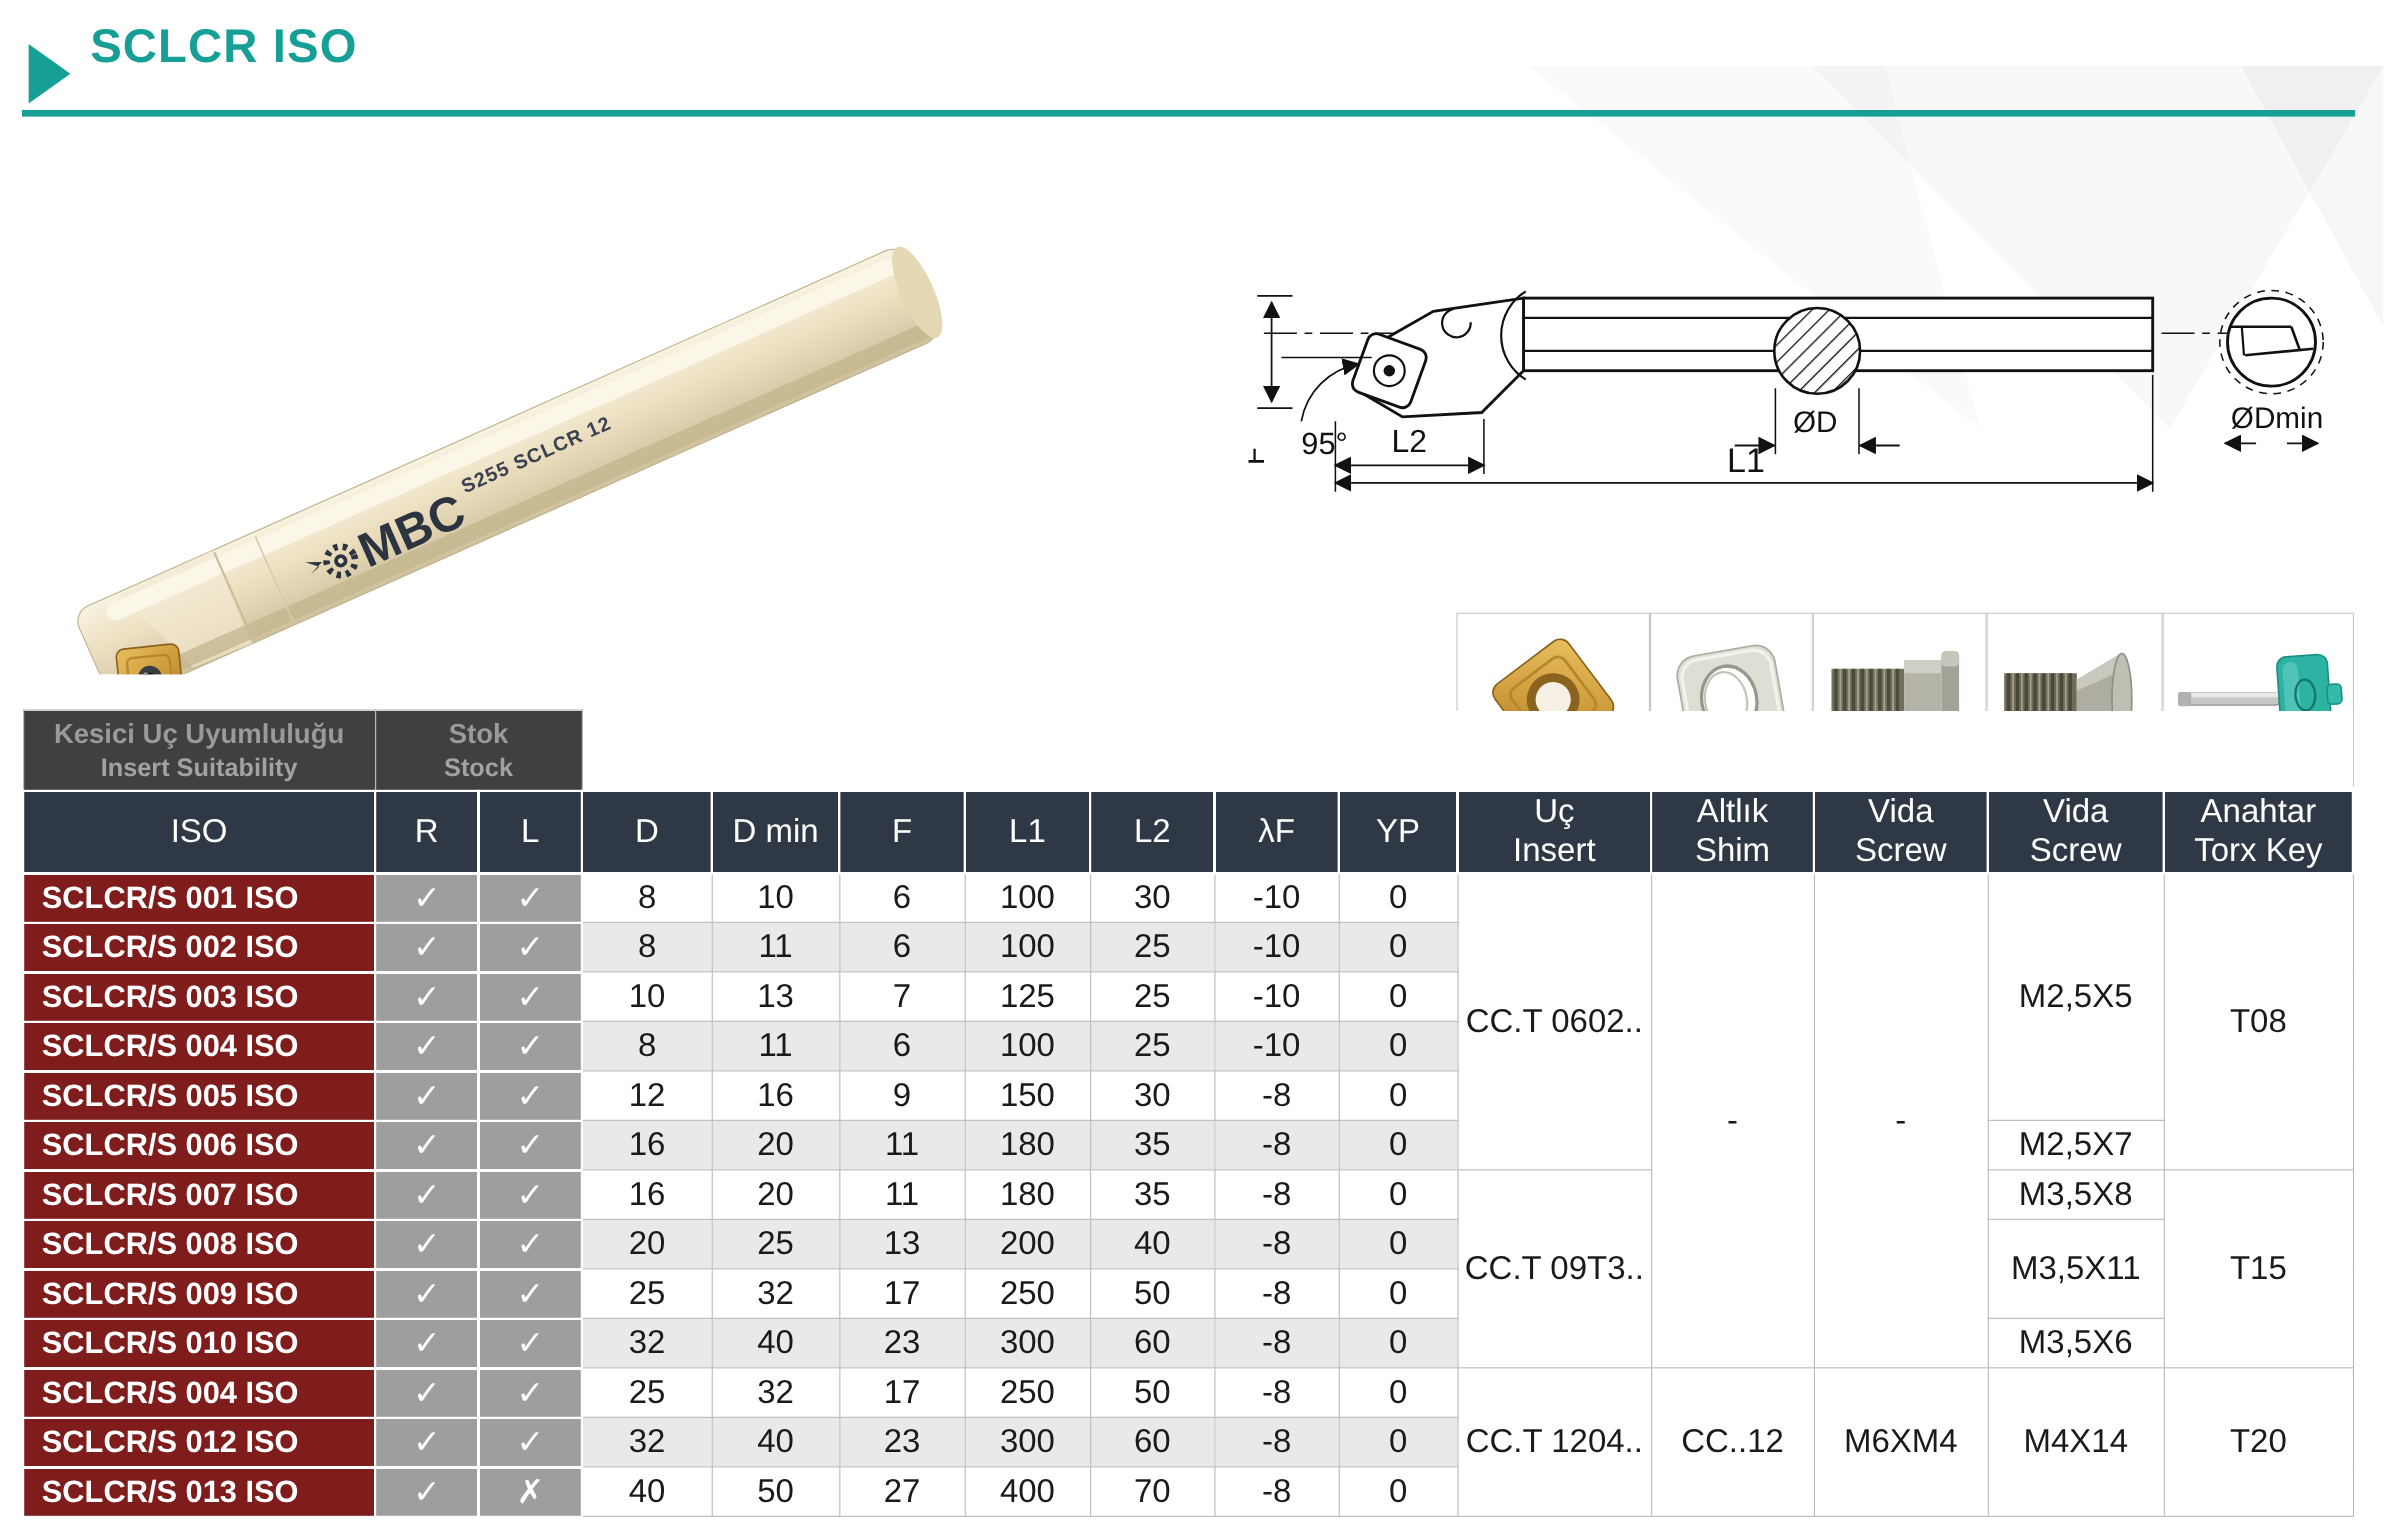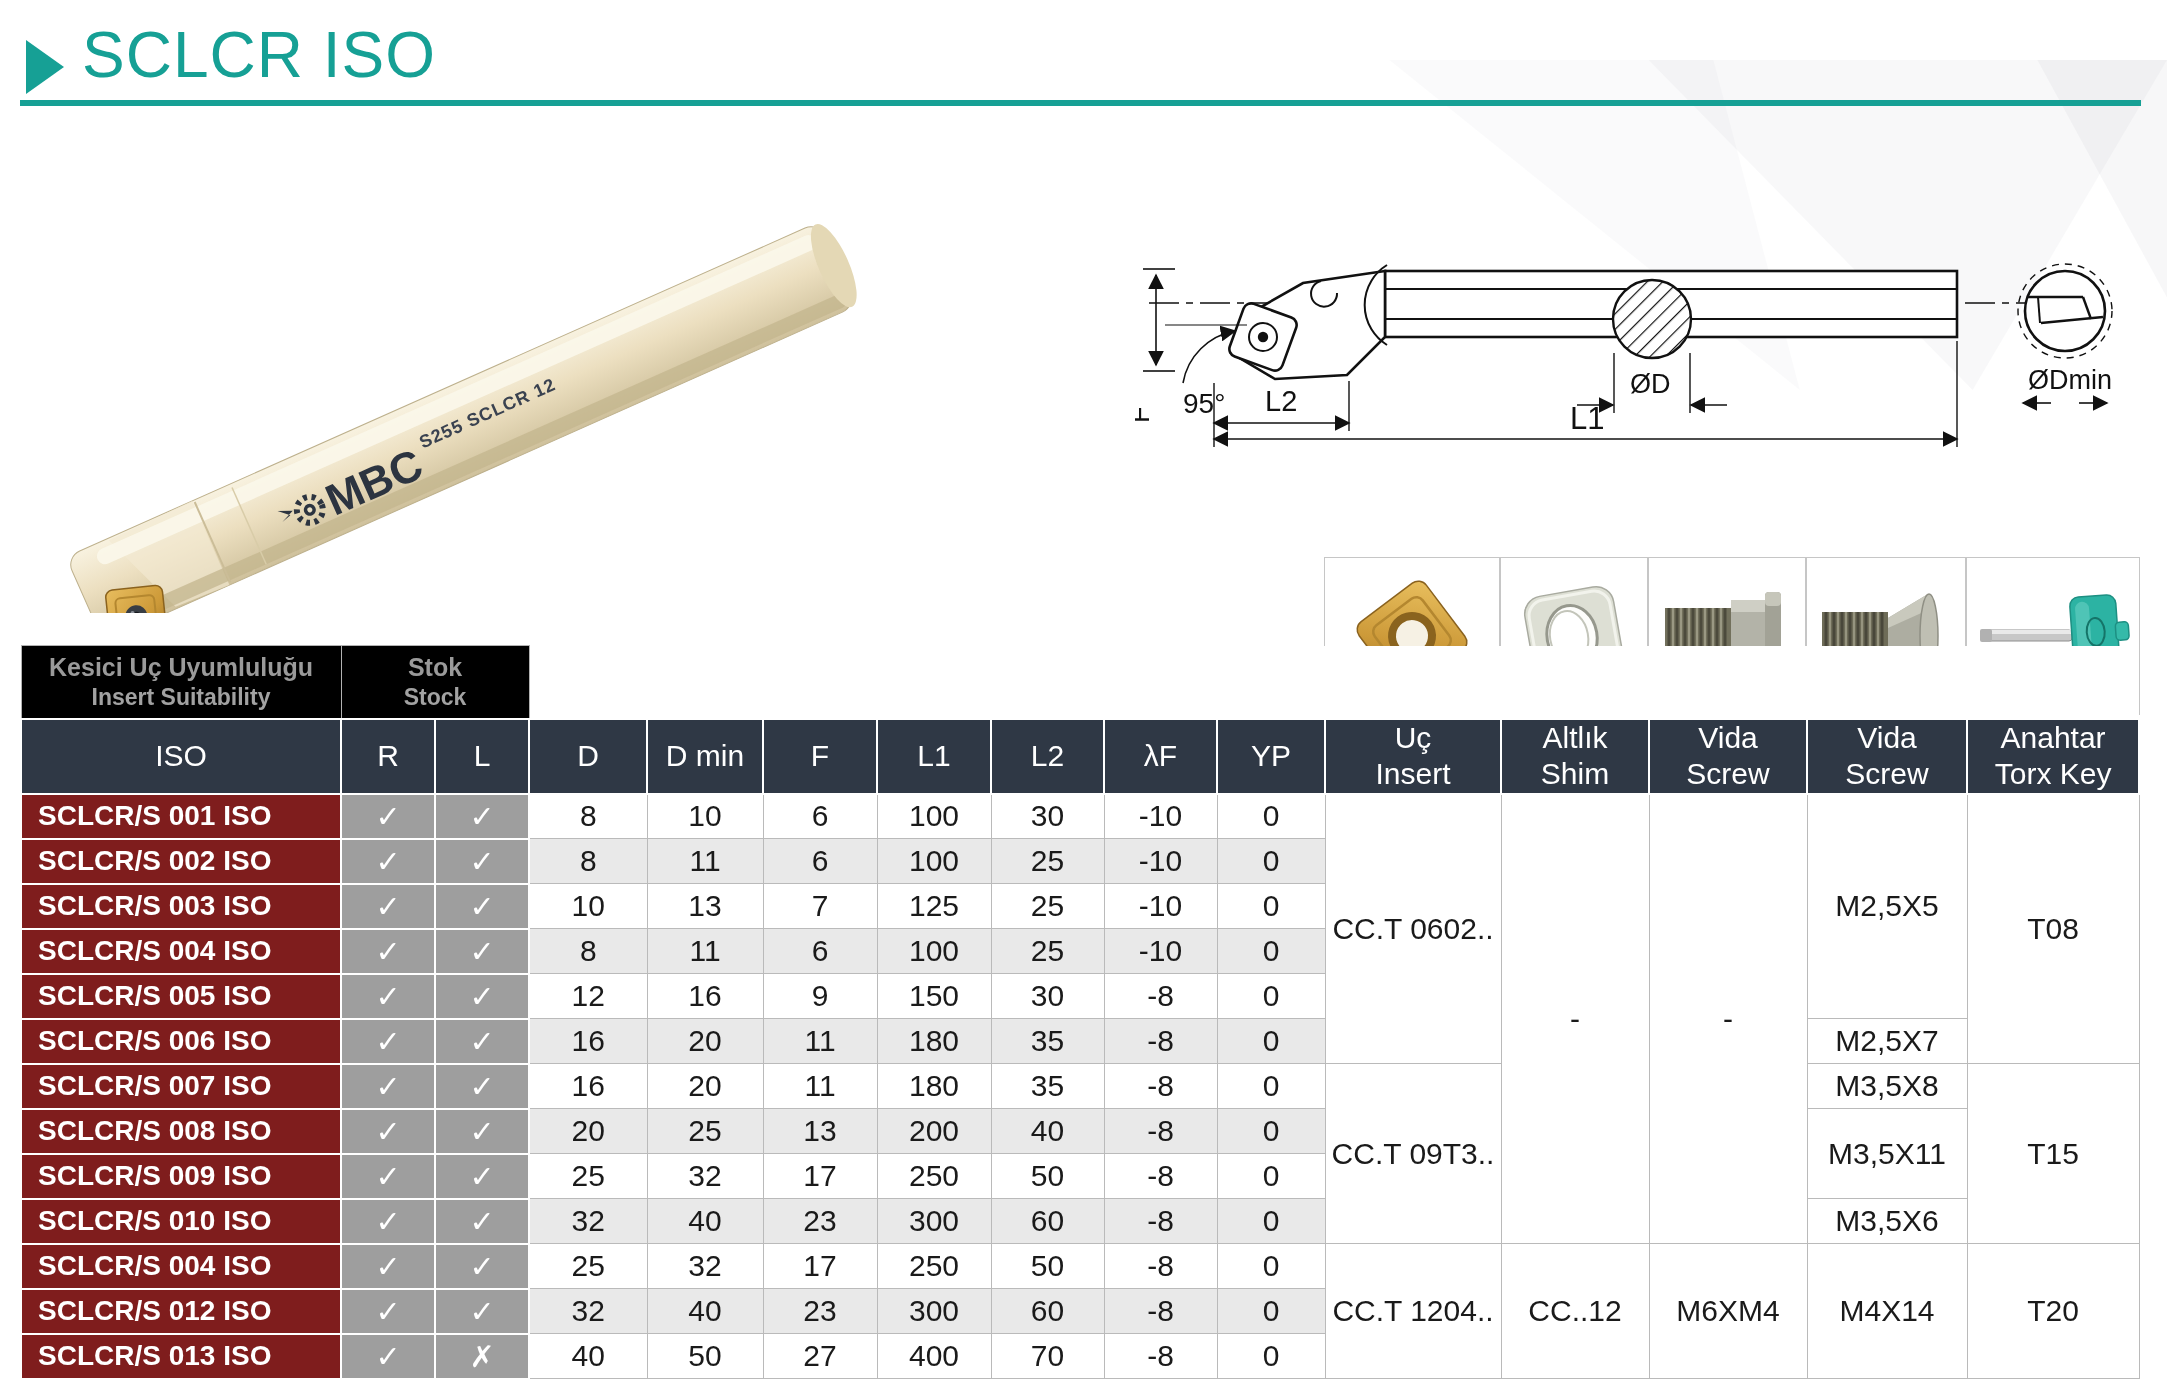--- a/index.html
+++ b/index.html
@@ -11,37 +11,37 @@
   .decor .p1{position:absolute;inset:0;background:rgba(120,125,140,0.05);
              clip-path:polygon(100% 0,52% 0,82% 100%);}
   .decor .p2{position:absolute;inset:0;background:rgba(120,125,140,0.035);
              clip-path:polygon(58% 0,28% 0,66% 100%);}
   .decor .p3{position:absolute;inset:0;background:rgba(120,125,140,0.06);
              clip-path:polygon(100% 0,88% 0,100% 72%);}
 
   
   .title-arrow{position:absolute;left:26px;top:40px;width:0;height:0;
     border-left:38px solid #16a095;border-top:27px solid transparent;border-bottom:27px solid transparent;}
-  .page-title{position:absolute;left:82px;top:18px;font-size:64px;font-weight:normal;
+  .page-title{position:absolute;left:82px;top:18px;font-size:43px;font-weight:bold;
     color:#16a095;letter-spacing:1px;}
   .title-rule{position:absolute;left:20px;top:100px;width:2121px;height:6px;background:#16a095;}
 
   
   .photo{position:absolute;left:35px;top:188px;width:880px;height:425px;}
   .tdraw{position:absolute;left:1135px;top:233px;width:1015px;height:218px;}
   .strip{position:absolute;top:557px;height:158px;display:flex;}
   .strip-box{border:1px solid #c6c6c6;background:#fff;display:flex;align-items:center;justify-content:center;}
 
   
   .cat-table{position:absolute;left:20px;top:645px;border-collapse:collapse;table-layout:fixed;width:2118px;}
   .cat-table td{padding:0;overflow:hidden;}
   tr.rgroup{height:73px;}
   tr.rhead{height:75px;}
   tr.rdata{height:45px;}
-  td.group{background:#000000;border:1px solid #b2b2b2;text-align:center;color:#9a9a9a;line-height:1.25;}
+  td.group{background:#404040;border:1px solid #b2b2b2;text-align:center;color:#9a9a9a;line-height:1.25;}
   td.group .l1{font-weight:bold;font-size:25px;}
   td.group .l2{font-size:23px;color:#a2a2a2;font-weight:bold;}
   td.gempty{border:none;background:#fff;}
   td.h{background:#2f3845;color:#fff;text-align:center;font-size:30px;border:2px solid #fff;line-height:1.22;}
   td.name{background:#7f1d1d;color:#fff;font-weight:bold;font-size:28px;text-align:left;
           padding-left:16px;border:2px solid #fff;}
   td.chk{background:#9e9e9e;color:#fff;font-size:30px;text-align:center;border:2px solid #fff;}
   td.num{background:#fff;border:1px solid #bababa;font-size:30px;color:#1a1a1a;text-align:center;}
   tr.alt td.num{background:#e9e9e9;}
   td.mg{background:#fff;border:1px solid #bababa;font-size:30px;color:#1a1a1a;text-align:center;}

